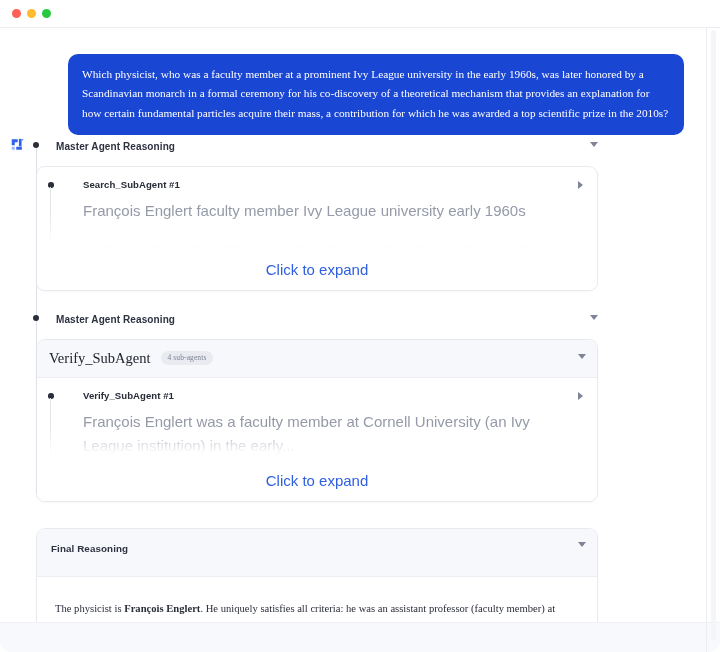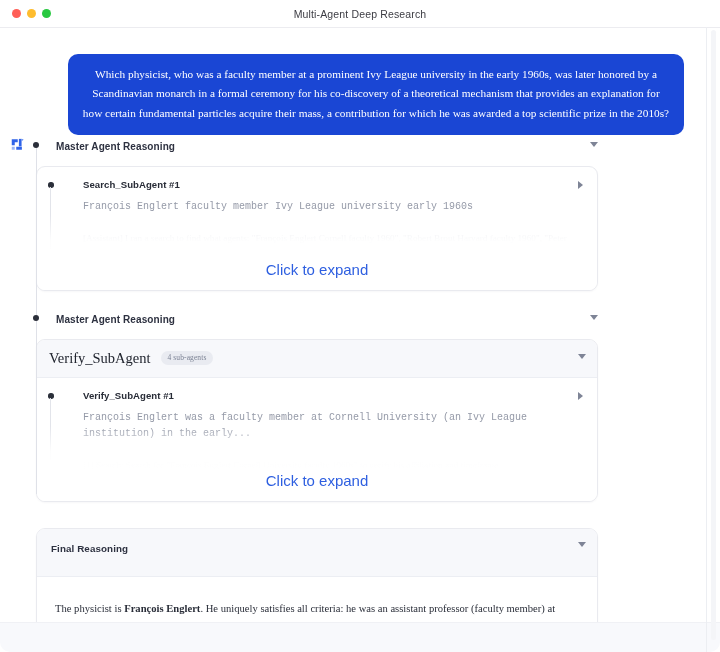--- a/index.html
+++ b/index.html
@@ -83,21 +83,21 @@
   }
   .user-bubble {
     background: #1a46d4;
     color: #ffffff;
     border-radius: 10px;
     padding: 11px 14px 12px 14px;
     max-width: 588px;
     font-family: "Liberation Serif", serif;
     font-size: 11.3px;
     line-height: 1.72;
-    text-align: center;
+    text-align: left;
   }
 
   
   .timeline-block {
     position: relative;
     padding-left: 0;
   }
   .stage {
     position: relative;
   }
@@ -232,22 +232,22 @@
     position: absolute;
     right: 14px;
     top: 2px;
     width: 0; height: 0;
     border-top: 4px solid transparent;
     border-bottom: 4px solid transparent;
     border-left: 5px solid #7e8496;
   }
   .sub-snippet {
     margin-top: 9px;
-    font-family: Liberation Mono, monospace;
-    font-size: 10px;
+    font-family: Liberation Sans, sans-serif;
+    font-size: 15px;
     color: #959aa8;
     line-height: 1.6;
   }
   .sub-snippet-faded {
     margin-top: 16px;
     font-family: "Liberation Serif", serif;
     font-size: 9.2px;
     color: #dcdee5;
     line-height: 1.6;
     white-space: nowrap;
@@ -341,21 +341,20 @@
 <body>
 
 <div class="app-window">
 
   <div class="titlebar">
     <div class="traffic-lights">
       <span class="tl-dot tl-close"></span>
       <span class="tl-dot tl-min"></span>
       <span class="tl-dot tl-max"></span>
     </div>
-    <div class="window-title">Multi-Agent Deep Research</div>
   </div>
 
   <div class="content-scroll">
     <div class="content-inner">
 
       <div class="user-row">
         <div class="user-bubble">Which physicist, who was a faculty member at a prominent Ivy League university in the early 1960s, was later honored by a Scandinavian monarch in a formal ceremony for his co-discovery of a theoretical mechanism that provides an explanation for how certain fundamental particles acquire their mass, a contribution for which he was awarded a top scientific prize in the 2010s?</div>
       </div>
 
       <div class="timeline-block">

